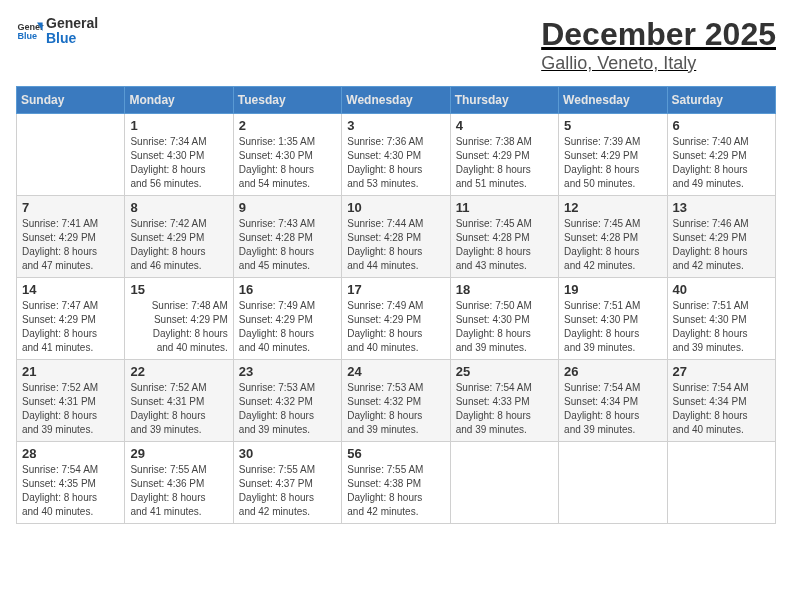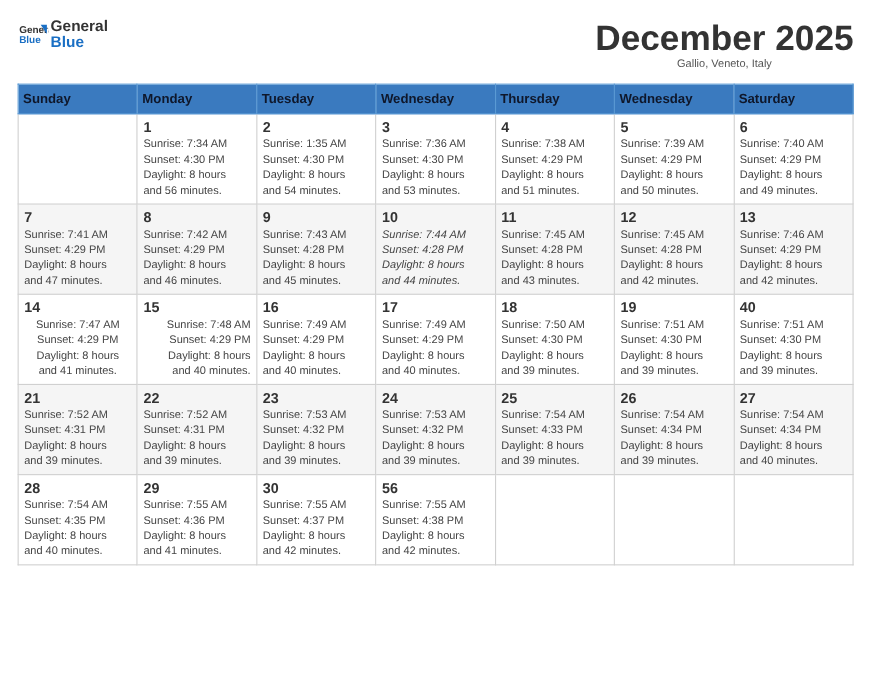--- a/index.html
+++ b/index.html
@@ -19,39 +19,40 @@
     .logo {
       display: flex;
       align-items: center;
     }
     .logo-icon {
       width: 28px;
       height: 28px;
       margin-right: 2px;
     }
     .title-block {
-      text-align: center;
+      text-align: left;
+      text-decoration: underline;
     }
     .month-title {
       font-size: 32px;
       font-weight: bold;
       color: #333;
     }
     .location-title {
-      font-size: 10px;
+      font-size: 18px;
       color: #555;
     }
     .calendar {
       width: 100%;
       border-collapse: collapse;
       border: 1px solid #ccc;
     }
     .calendar th {
       background-color: #3a7abf;
-      color: #0f172a;
+      color: #e5e5e5;
       font-size: 12px;
       font-weight: bold;
       padding: 6px 4px;
       text-align: left;
       border: 1px solid #5a9ad4;
     }
     .calendar td {
       vertical-align: top;
       border: 1px solid #d0d0d0;
       padding: 4px 5px;
@@ -176,21 +177,21 @@
         </td>
         <td>
           <span class="day-number">9</span>
           <div class="day-info" style="white-space: pre-line;">Sunrise: 7:43 AM
 Sunset: 4:28 PM
 Daylight: 8 hours
 and 45 minutes.</div>
         </td>
         <td>
           <span class="day-number">10</span>
-          <div class="day-info" style="white-space: pre-line; font-style: italic;">Sunrise: 7:44 AM
+          <div class="day-info" style="white-space: pre-line;">Sunrise: 7:44 AM
 Sunset: 4:28 PM
 Daylight: 8 hours
 and 44 minutes.</div>
         </td>
         <td>
           <span class="day-number">11</span>
           <div class="day-info" style="white-space: pre-line;">Sunrise: 7:45 AM
 Sunset: 4:28 PM
 Daylight: 8 hours
 and 43 minutes.</div>
@@ -206,21 +207,21 @@
           <span class="day-number">13</span>
           <div class="day-info" style="white-space: pre-line;">Sunrise: 7:46 AM
 Sunset: 4:29 PM
 Daylight: 8 hours
 and 42 minutes.</div>
         </td>
       </tr>
       <tr>
         <td>
           <span class="day-number">14</span>
-          <div class="day-info" style="white-space: pre-line; text-align: center;">Sunrise: 7:47 AM
+          <div class="day-info" style="white-space: pre-line;">Sunrise: 7:47 AM
 Sunset: 4:29 PM
 Daylight: 8 hours
 and 41 minutes.</div>
         </td>
         <td>
           <span class="day-number">15</span>
           <div class="day-info" style="white-space: pre-line; text-align: right;">Sunrise: 7:48 AM
 Sunset: 4:29 PM
 Daylight: 8 hours
 and 40 minutes.</div>

